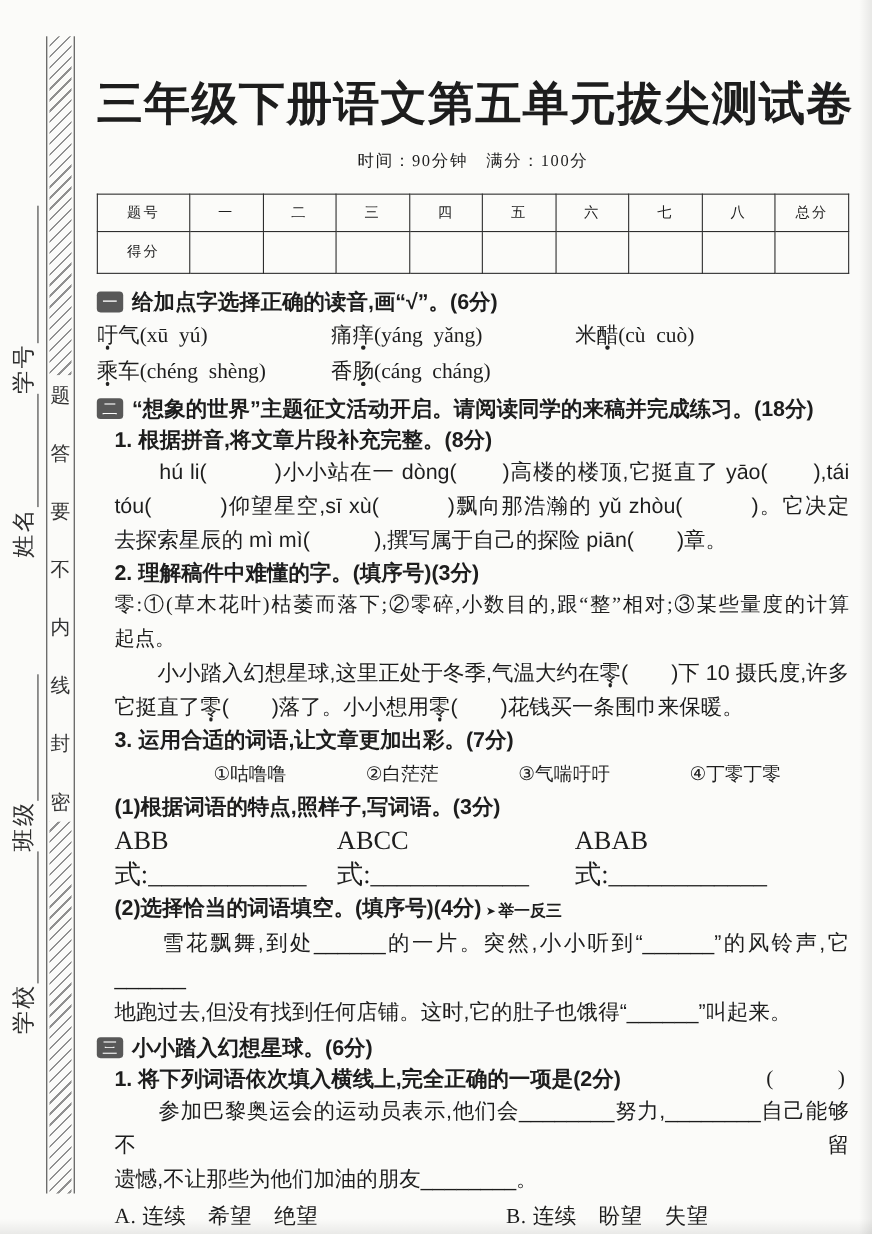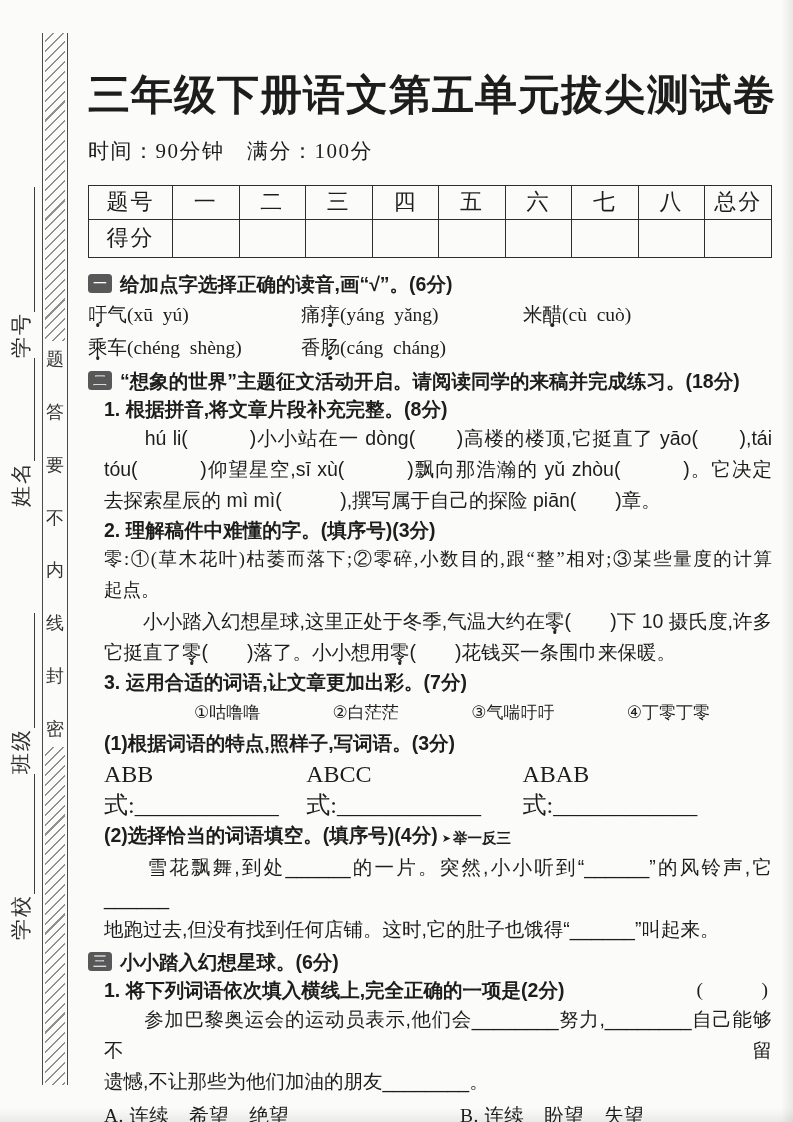--- a/index.html
+++ b/index.html
@@ -33,24 +33,24 @@
     background:repeating-linear-gradient(135deg, transparent 0 5.5px, #909090 5.5px 7px); }
   .hatch-top{ height:308px; }
   .hatch-bottom{ flex:1; }
   .seal-chars{ height:394px; display:flex; flex-direction:column; justify-content:space-between;
     align-items:center; font-size:18px; color:#333; padding:6px 0; }
 
   
   .content{ position:absolute; left:88px; top:0; width:684px; }
   .title{ margin:66px 0 0; text-align:center; font-size:42px; font-weight:bold;
     letter-spacing:1px; line-height:1.4; white-space:nowrap; }
-  .meta{ margin-top:12px; text-align:left; font-size:21px; letter-spacing:1.5px; }
+  .meta{ margin-top:12px; text-align:center; font-size:15px; letter-spacing:1.5px; }
 
   .score-table{ width:100%; border-collapse:collapse; margin-top:20px; table-layout:fixed; }
-  .score-table td{ border:1.8px solid #2e2e2e; text-align:center; font-size:22px;
+  .score-table td{ border:1.8px solid #2e2e2e; text-align:center; font-size:13px;
     height:33px; padding:0; letter-spacing:2px; }
   .score-table tr.score-row td{ height:37px; }
   col.c0{ width:84px; }
 
   .sec-header{ margin-top:12px; display:flex; align-items:center; line-height:28px;
     font-family:"Liberation Sans","DejaVu Sans",sans-serif; font-weight:bold; font-size:19.5px; }
   .sec-header.tight{ margin-top:3px; }
   .badge{ flex:0 0 auto; width:24px; height:19px; background:#585858; color:#fff;
     border-radius:3.5px; font-size:14px; line-height:19px; text-align:center; margin-right:8px;
     font-family:"Liberation Sans","DejaVu Sans",sans-serif; font-weight:normal; }

